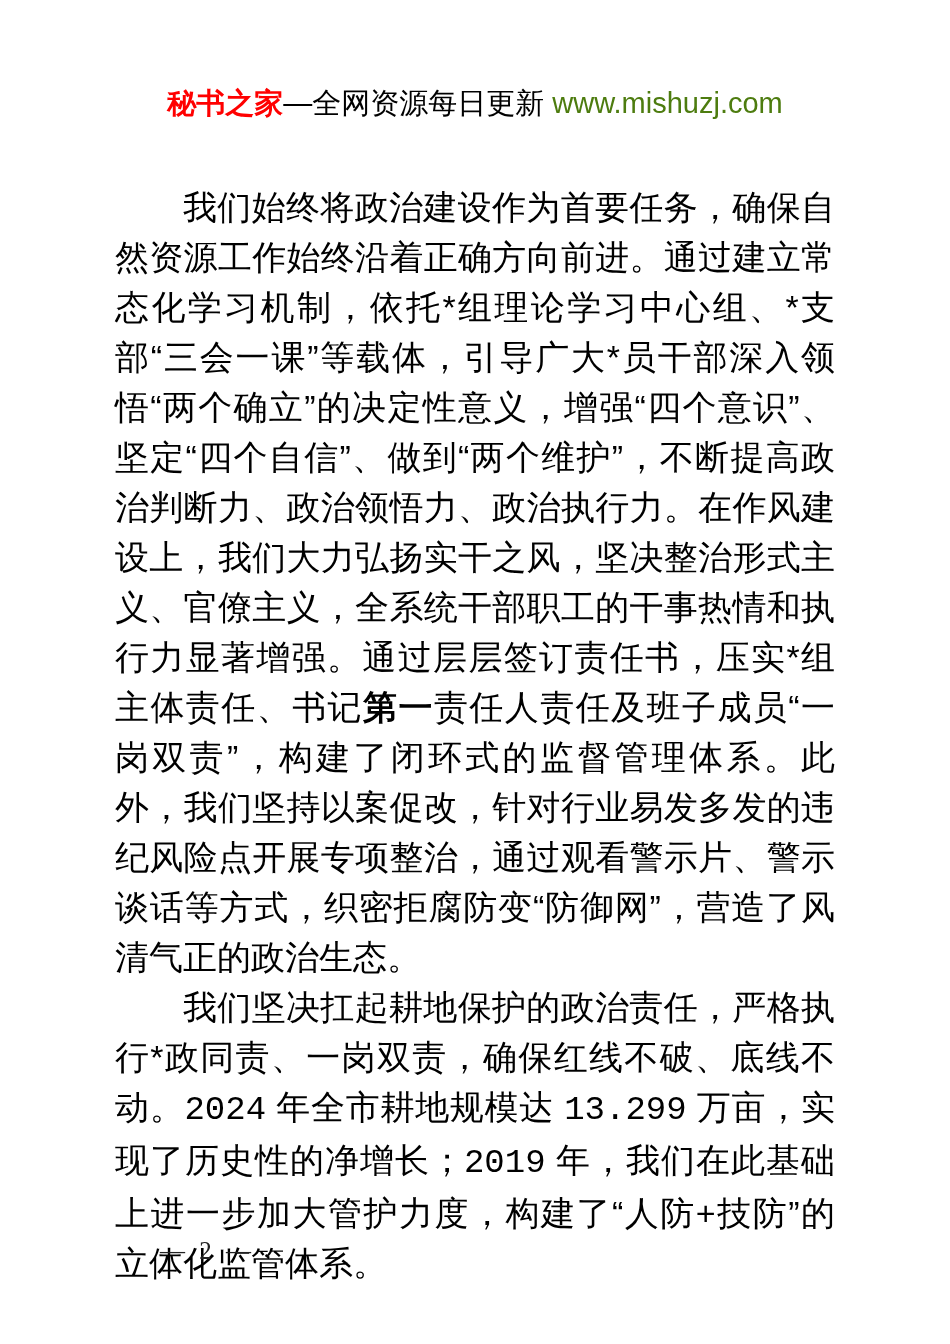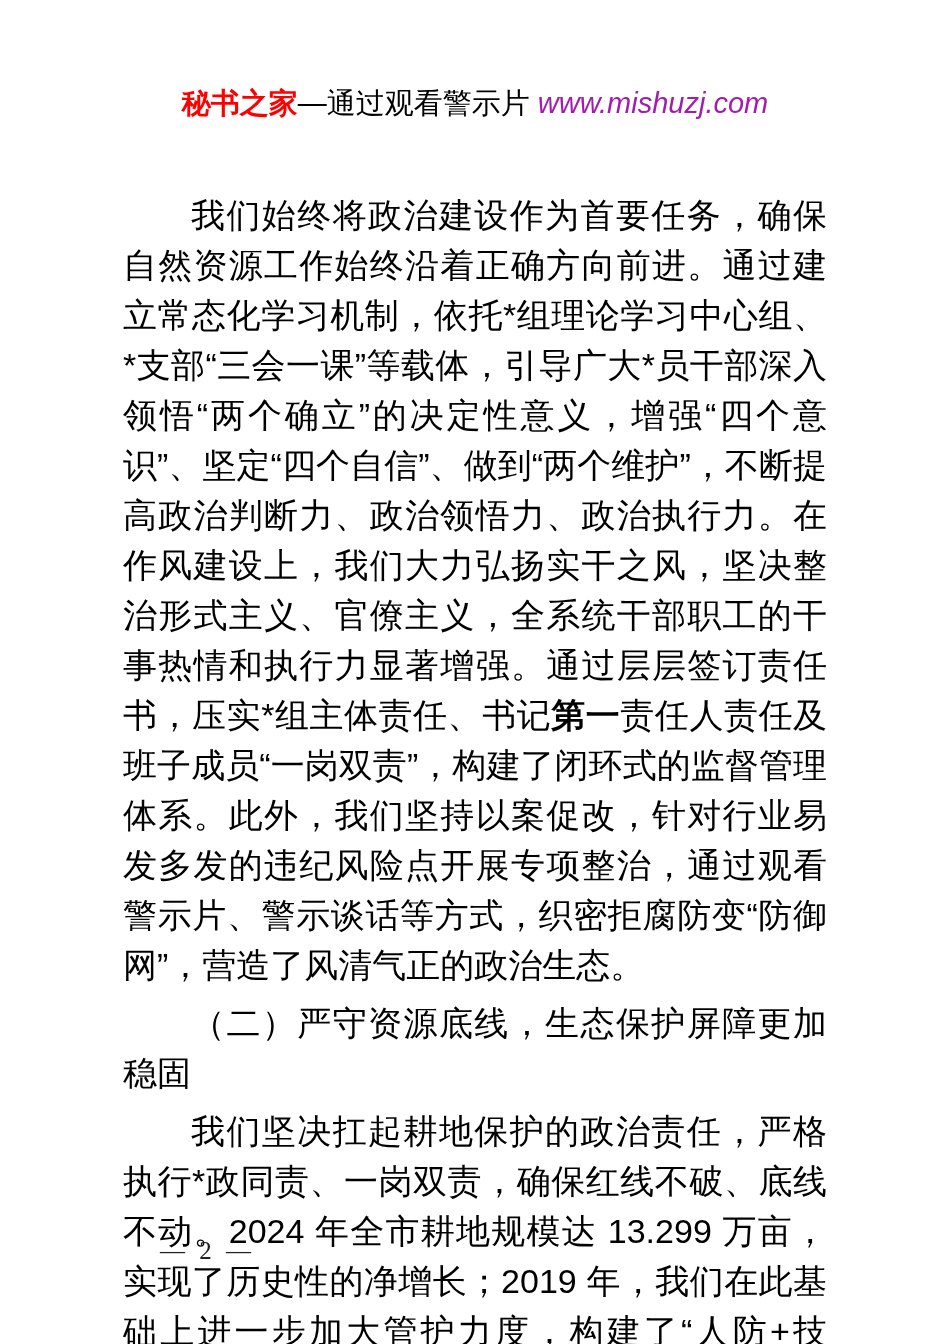--- a/index.html
+++ b/index.html
@@ -17,62 +17,61 @@
     top: 86px;
     left: 0;
     width: 100%;
     text-align: center;
     font-size: 29px;
     line-height: 34px;
     white-space: nowrap;
   }
   .brand  { color: #ff0000; font-weight: bold; }
   .tagline{ color: #000000; }
-  .url    { color: #a21caf; text-decoration: none; font-style: italic; }
+  .url    { color: #4d7c0f; text-decoration: none; }
   .docbody {
     position: absolute;
     top: 182px;
     left: 115px;
     width: 720px;
     font-size: 34px;
     line-height: 50px;
     text-align: justify;
     text-justify: inter-character;
     color: #000000;
   }
   .para {
-    margin: 8px;
+    margin: 0;
     text-indent: 2em;
   }
   .run.bold { font-weight: bold; }
-  .latin { font-family: Liberation Sans, sans-serif; }
+  .latin { font-family: Liberation Mono, monospace; }
   .footer {
     position: absolute;
     top: 1236px;
     left: 160px;
     font-size: 25px;
     line-height: 30px;
     font-family: "Liberation Serif", serif;
     color: #222222;
     word-spacing: 8px;
   }
 </style>
 </head>
 <body>
 
 <div class="page">
 
   <div class="header">
-    <span class="brand">秘书之家</span><span class="tagline">—通过观看警示片</span>
+    <span class="brand">秘书之家</span><span class="tagline">—全网资源每日更新</span>
     <a class="url" href="#">www.mishuzj.com</a>
   </div>
 
   <div class="docbody" id="doc-body">
       <p class="para"><span class="run">我们始终将政治建设作为首要任务，确保自然资源工作始终沿着正确方向前进。通过建立常态化学习机制，依托*组理论学习中心组、*支部“三会一课”等载体，引导广大*员干部深入领悟“两个确立”的决定性意义，增强“四个意识”、坚定“四个自信”、做到“两个维护”，不断提高政治判断力、政治领悟力、政治执行力。在作风建设上，我们大力弘扬实干之风，坚决整治形式主义、官僚主义，全系统干部职工的干事热情和执行力显著增强。通过层层签订责任书，压实*组主体责任、书记</span><span class="run bold">第一</span><span class="run">责任人责任及班子成员“一岗双责”，构建了闭环式的监督管理体系。此外，我们坚持以案促改，针对行业易发多发的违纪风险点开展专项整治，通过观看警示片、警示谈话等方式，织密拒腐防变“防御网”，营造了风清气正的政治生态。</span></p>
-      <p class="para"><span class="run">（二）严守资源底线，生态保护屏障更加稳固</span></p>
       <p class="para"><span class="run">我们坚决扛起耕地保护的政治责任，严格执行*政同责、一岗双责，确保红线不破、底线不动。<span class="latin">2024</span> 年全市耕地规模达 <span class="latin">13.299</span> 万亩，实现了历史性的净增长；<span class="latin">2019</span> 年，我们在此基础上进一步加大管护力度，构建了“人防+技防”的立体化监管体系。</span></p>
     </div>
 
   <div class="footer">
     <span>— 2 —</span>
   </div>
 
 </div>
 
 </body></html>

